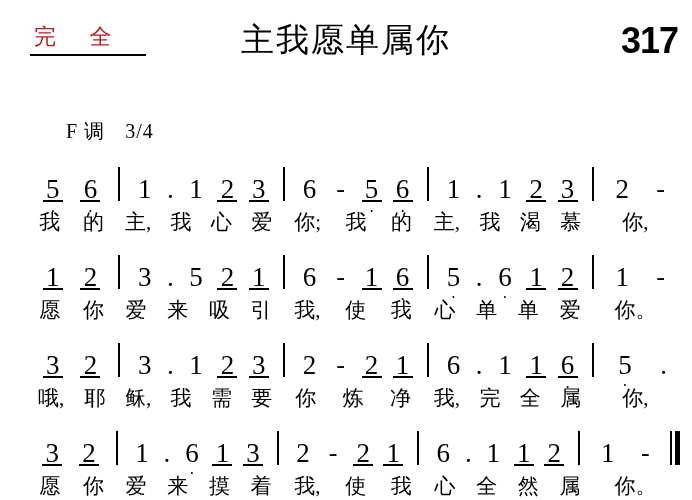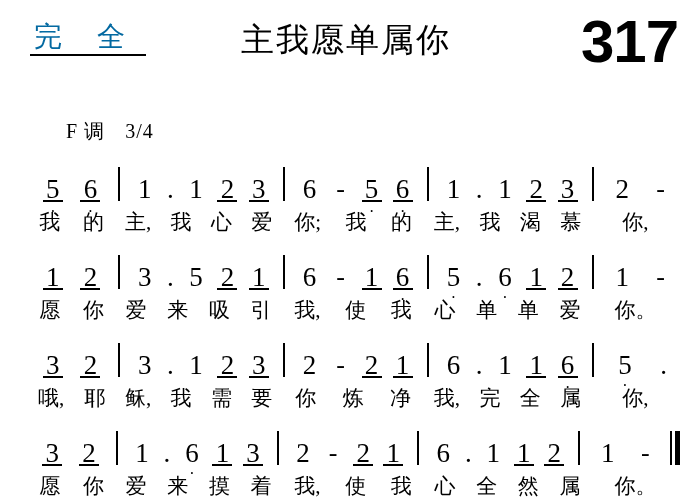--- a/index.html
+++ b/index.html
@@ -20,23 +20,23 @@
   .header {
     position: relative;
     height: 110px;
   }
   .subtitle-block {
     position: absolute;
     left: 30px;
     top: 22px;
     width: 130px;
     font-family: "Liberation Serif", serif;
-    font-size: 28px;
+    font-size: 22px;
     line-height: 30px;
-    color: #0369a1;
+    color: #b91c1c;
   }
   .subtitle-line1 {
     letter-spacing: 14px;
     padding-left: 4px;
     border-bottom: 2px solid #000;
     display: block;
     width: 112px;
     padding-bottom: 2px;
   }
   .subtitle-line2 {
@@ -52,22 +52,22 @@
     top: 18px;
     text-align: center;
     font-size: 33px;
     font-weight: normal;
     letter-spacing: 2px;
     font-family: "Liberation Sans", sans-serif;
   }
   .song-number {
     position: absolute;
     right: 14px;
-    top: 7px;
-    font-size: 60px;
+    top: 20px;
+    font-size: 36px;
     font-weight: bold;
     font-family: "Liberation Sans", sans-serif;
     letter-spacing: -1px;
   }
 
   
   .keyline {
     position: absolute;
     left: 66px;
     top: 118px;

